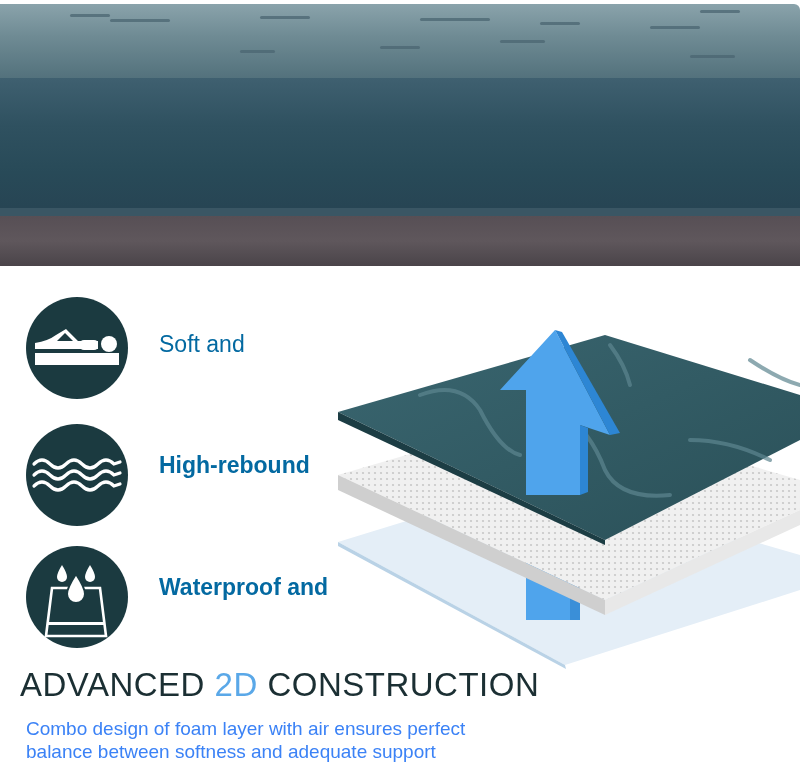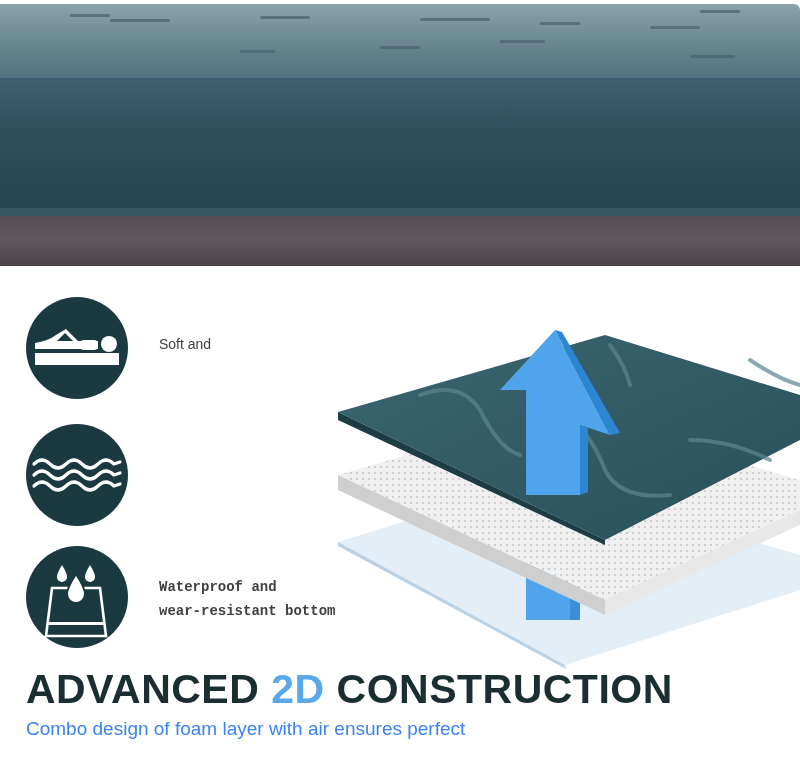--- a/index.html
+++ b/index.html
@@ -9,25 +9,25 @@
     background:linear-gradient(180deg,#8aa3ab 0%,#6f8b94 40%,#4f6e79 100%);border-radius:0 6px 0 0;}
   .mat-side{position:absolute;left:0;top:78px;width:800px;height:135px;
     background:linear-gradient(180deg,#3f6070 0%,#2f5160 35%,#284a58 70%,#274453 100%);}
   .mat-seam{position:absolute;left:0;top:208px;width:800px;height:10px;background:#3a5664;}
   .mat-bottom{position:absolute;left:0;top:216px;width:800px;height:50px;
     background:linear-gradient(180deg,#574f55 0%,#5f575c 50%,#4a4449 100%);}
   .stitch{position:absolute;height:3px;background:#4b6671;border-radius:2px;opacity:.75;}
   .feature{position:absolute;left:26px;width:330px;height:104px;}
   .f-icon{position:absolute;left:0;top:0;width:102px;height:102px;border-radius:50%;background:#1b3a40;}
   .f-icon svg{position:absolute;left:0;top:0;}
-  .f-text{position:absolute;left:133px;font-size:14px;line-height:24px;color:#404040;}
+  .f-text{position:absolute;left:133px;font-size:23px;line-height:24px;color:#0369a1;}
   .f1 .f-text{font-weight:normal;top:35px;}
   .f2 .f-text,.f3 .f-text{font-weight:bold;}
   .layers{position:absolute;left:330px;top:320px;width:470px;height:350px;}
-  .headline{position:absolute;left:26px;top:666px;font-size:41px;font-weight:bold;color:#1b2f33;letter-spacing:.5px;white-space:nowrap;}
+  .headline{position:absolute;left:20px;top:666px;font-size:33px;font-weight:normal;color:#1b2f33;letter-spacing:.5px;white-space:nowrap;}
   .headline .accent{color:#5aa8e8;}
   .body-text{position:absolute;left:26px;top:717px;font-size:19px;line-height:23px;color:#3b82f6;width:520px;}
 </style>
 </head>
 <body>
 
 <div class="hero">
   <div class="mat-top"></div>
   <div class="stitch" style="left:70px;top:14px;width:40px;"></div>
   <div class="stitch" style="left:110px;top:19px;width:60px;"></div>
@@ -64,36 +64,36 @@
   <div class="f-icon">
     <svg width="102" height="102" viewBox="0 0 102 102">
       <g fill="none" stroke="#fff" stroke-width="3.2" stroke-linecap="round">
         <path d="M8 40 Q16 32 24 40 T40 40 T56 40 T72 40 T88 40 L94 38"></path>
         <path d="M8 51 Q16 43 24 51 T40 51 T56 51 T72 51 T88 51 L94 49"></path>
         <path d="M8 62 Q16 54 24 62 T40 62 T56 62 T72 62 T88 62 L94 60"></path>
       </g>
     </svg>
   </div>
   <div class="f-text" style="top:29px;">
+    <div>High-rebound</div>
   </div>
 </div>
 
 <div class="feature f3" style="top:546px;">
   <div class="f-icon">
     <svg width="102" height="102" viewBox="0 0 102 102">
       <path d="M26 42 L74 42 L80 90 L20 90 Z" fill="none" stroke="#fff" stroke-width="2.6"></path>
       <rect x="22" y="76" width="56" height="3" fill="#fff"></rect>
       <path d="M36 19 Q31 27 31 31 A5 5 0 0 0 41 31 Q41 27 36 19 Z" fill="#fff"></path>
       <path d="M64 19 Q59 27 59 31 A5 5 0 0 0 69 31 Q69 27 64 19 Z" fill="#fff"></path>
       <path d="M50 28 Q41 42 41 48 A9 9 0 0 0 59 48 Q59 42 50 28 Z" fill="#fff" stroke="#1b3a40" stroke-width="2"></path>
     </svg>
   </div>
-  <div class="f-text" style="top:29px;font-family:Liberation Mono, monospace;">
+  <div class="f-text" style="top:29px;">
     <div>Waterproof and</div>
-    <div>wear-resistant bottom</div>
   </div>
 </div>
 
 <div class="layers">
   <svg width="470" height="350" viewBox="0 0 470 350">
     <defs>
       <linearGradient id="fab" x1="0" y1="0" x2="1" y2="1">
         <stop offset="0" stop-color="#3a6670"></stop>
         <stop offset="1" stop-color="#2a5058"></stop>
       </linearGradient>
@@ -134,13 +134,14 @@
       <polygon points="225,10 232,12 290,113 280,115" fill="#2d86d4"></polygon>
       <polygon points="250,105 250,175 258,172 258,108" fill="#2d86d4"></polygon>
     </g>
   </svg>
 </div>
 
 <div class="headline"><span>ADVANCED </span><span class="accent">2D</span><span> CONSTRUCTION</span></div>
 
 <div class="body-text">
   <div>Combo design of foam layer with air ensures perfect</div>
+  <div>balance between softness and adequate support</div>
 </div>
 
 </body></html>

